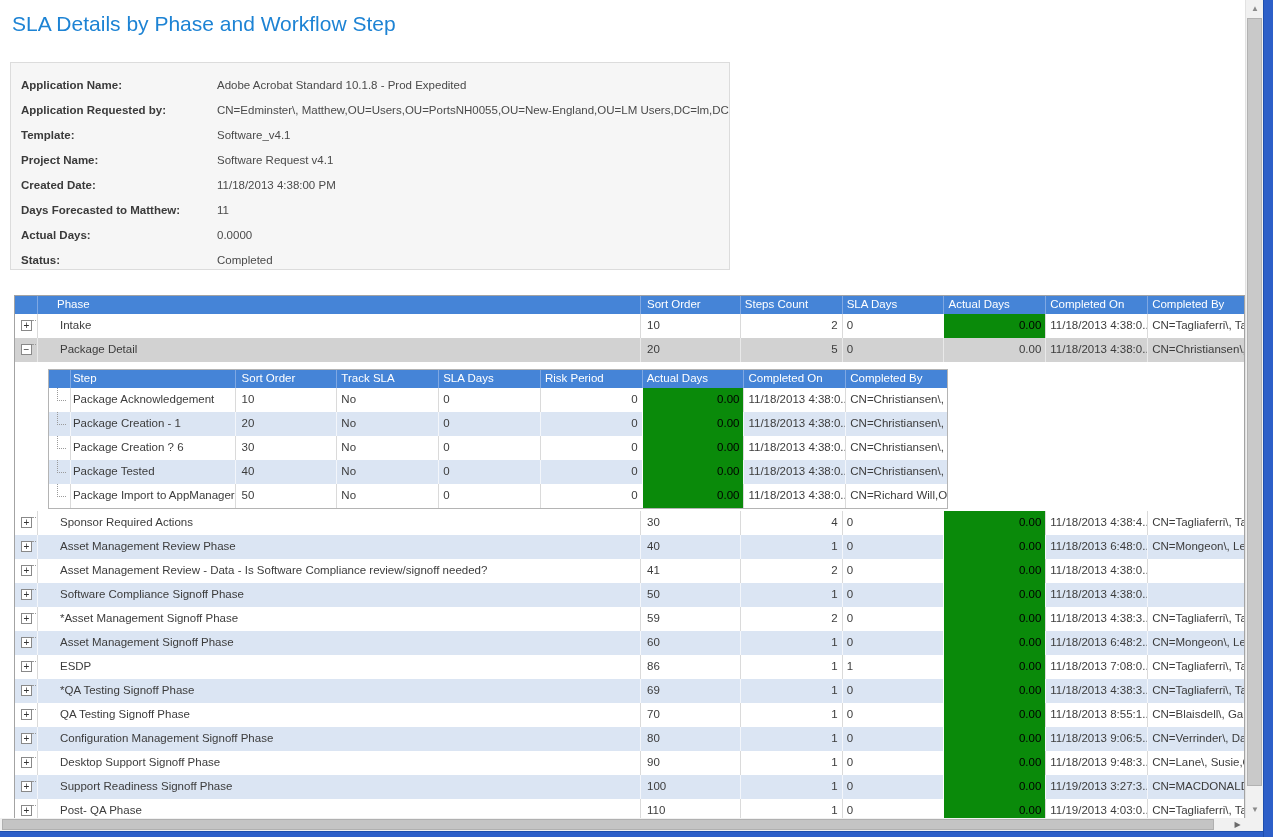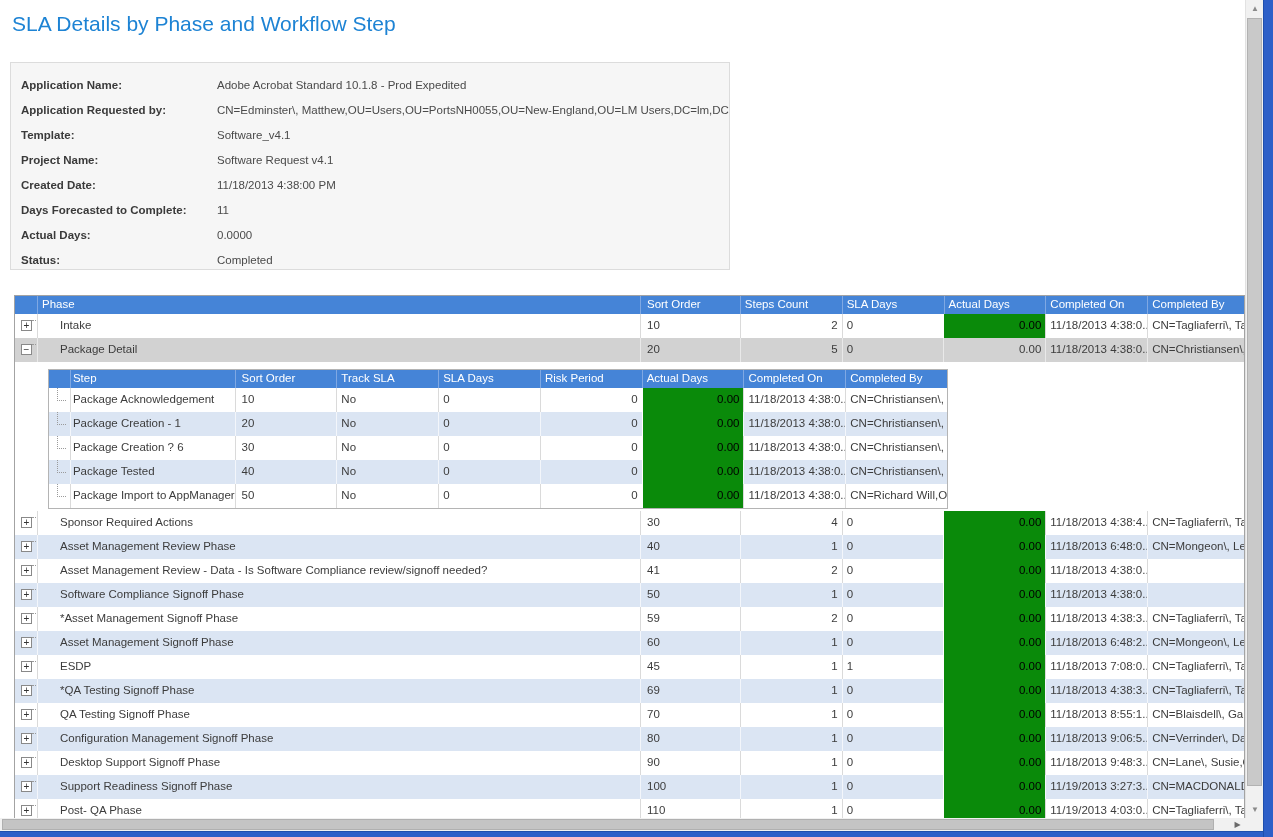--- a/index.html
+++ b/index.html
@@ -28,21 +28,21 @@
   .trow .c:first-child, .thead .c:first-child { border-left:none; }
   .trow.alt .c { border-left-color:#f3f6fb; }
   .trow.sel .c { border-left-color:#e9e9e9; }
   .num { text-align:right; padding-right:4px; padding-left:0; }
   .green { background:#0a8a0a; color:#000; border-left:1px solid #fff !important; }
 
   
   .mc-exp{width:22px; padding-left:0;} .mc-phase{width:604px; padding-left:22px;}
   .mc-so{width:100px; padding-left:6px;} .mc-sc{width:102px;} .mc-sla{width:102px;}
   .mc-act{width:102px;} .mc-on{width:102px;} .mc-by{width:97px;}
-  .thead .mc-phase{padding-left:4px;}
+  .thead .mc-phase{padding-left:19px;}
 
   
   .subarea { background:#fff; padding:7px 0 2px 33px; }
   .subgrid { width:900px; border:1px solid #b4b4b4; font-size:11.5px; background:#fff; }
   .sc-exp{width:21px; padding-left:0;} .sc-step{width:165px; padding-left:2px;}
   .sc-so{width:102px; padding-left:6px;} .sc-track{width:102px;} .sc-sla{width:102px;}
   .sc-risk{width:102px;} .sc-act{width:102px;} .sc-on{width:102px;} .sc-by{width:102px;}
 
   
   .expbox { display:inline-block; width:11px; height:11px; margin:6px 0 0 6px; border:1px solid #898989;
@@ -70,21 +70,21 @@
 <div class="page">
 
   <div class="title">SLA Details by Phase and Workflow Step</div>
 
   <div class="panel">
     <div class="fieldrow"><span class="lbl">Application Name:</span><span class="val">Adobe Acrobat Standard 10.1.8 - Prod Expedited</span></div>
     <div class="fieldrow"><span class="lbl">Application Requested by:</span><span class="val">CN=Edminster\, Matthew,OU=Users,OU=PortsNH0055,OU=New-England,OU=LM Users,DC=lm,DC=lmig,DC=com</span></div>
     <div class="fieldrow"><span class="lbl">Template:</span><span class="val">Software_v4.1</span></div>
     <div class="fieldrow"><span class="lbl">Project Name:</span><span class="val">Software Request v4.1</span></div>
     <div class="fieldrow"><span class="lbl">Created Date:</span><span class="val">11/18/2013 4:38:00 PM</span></div>
-    <div class="fieldrow"><span class="lbl">Days Forecasted to Complete:</span><span class="val">11</span></div>
+    <div class="fieldrow"><span class="lbl">Days Forecasted to Matthew:</span><span class="val">11</span></div>
     <div class="fieldrow"><span class="lbl">Actual Days:</span><span class="val">0.0000</span></div>
     <div class="fieldrow"><span class="lbl">Status:</span><span class="val">Completed</span></div>
   </div>
 
   <div class="grid">
     <div class="thead">
       <div class="c mc-exp"></div>
       <div class="c mc-phase">Phase</div>
       <div class="c mc-so">Sort Order</div>
       <div class="c mc-sc">Steps Count</div>
@@ -243,21 +243,21 @@
       <div class="c mc-so">60</div>
       <div class="c mc-sc num">1</div>
       <div class="c mc-sla">0</div>
       <div class="c mc-act num green">0.00</div>
       <div class="c mc-on">11/18/2013 6:48:2...</div>
       <div class="c mc-by">CN=Mongeon\, Le...</div>
     </div>
     <div class="trow">
       <div class="c mc-exp"><span class="expbox">+</span><span class="hdots"></span></div>
       <div class="c mc-phase">ESDP</div>
-      <div class="c mc-so">45</div>
+      <div class="c mc-so">86</div>
       <div class="c mc-sc num">1</div>
       <div class="c mc-sla">1</div>
       <div class="c mc-act num green">0.00</div>
       <div class="c mc-on">11/18/2013 7:08:0...</div>
       <div class="c mc-by">CN=Tagliaferri\, Ta..</div>
     </div>
     <div class="trow alt">
       <div class="c mc-exp"><span class="expbox">+</span><span class="hdots"></span></div>
       <div class="c mc-phase">*QA Testing Signoff Phase</div>
       <div class="c mc-so">69</div>

